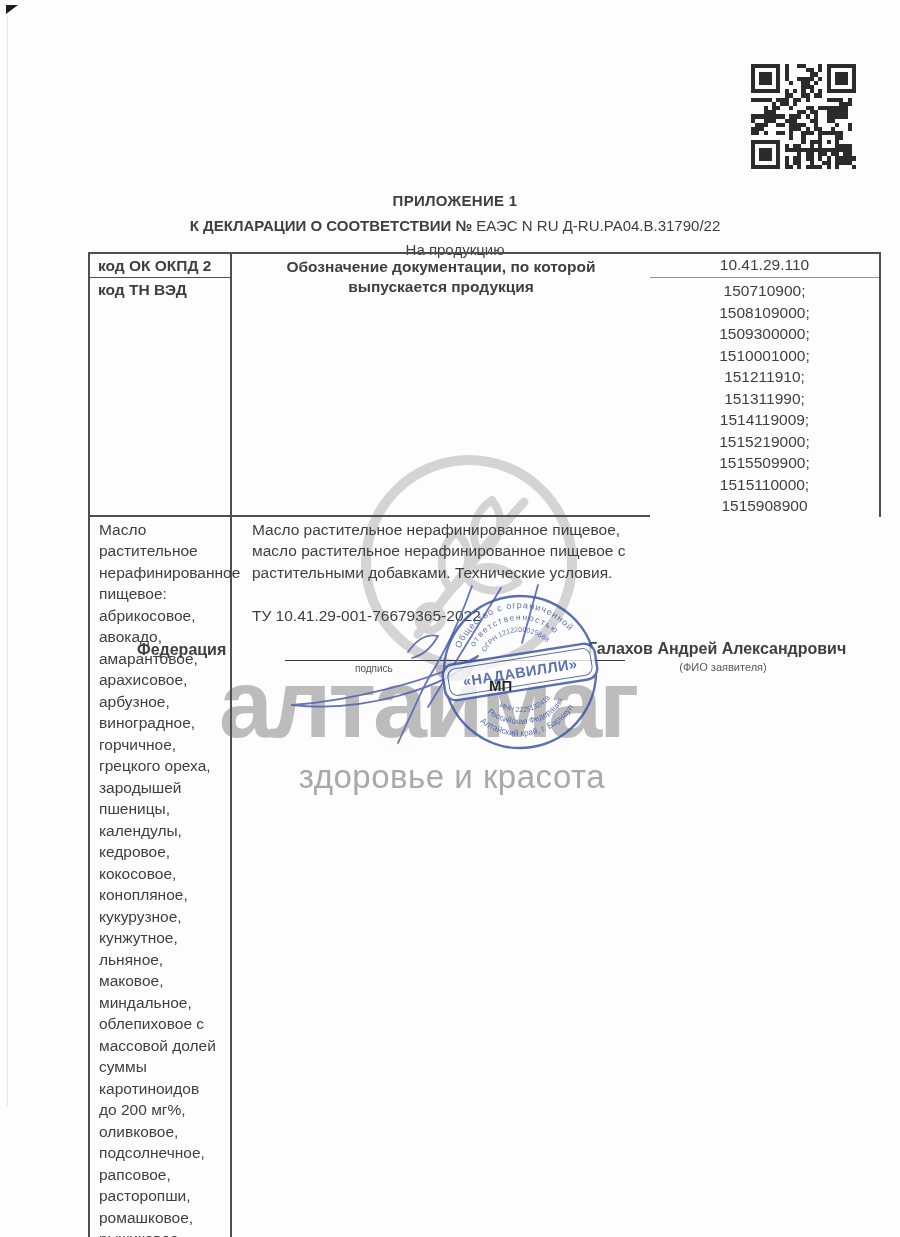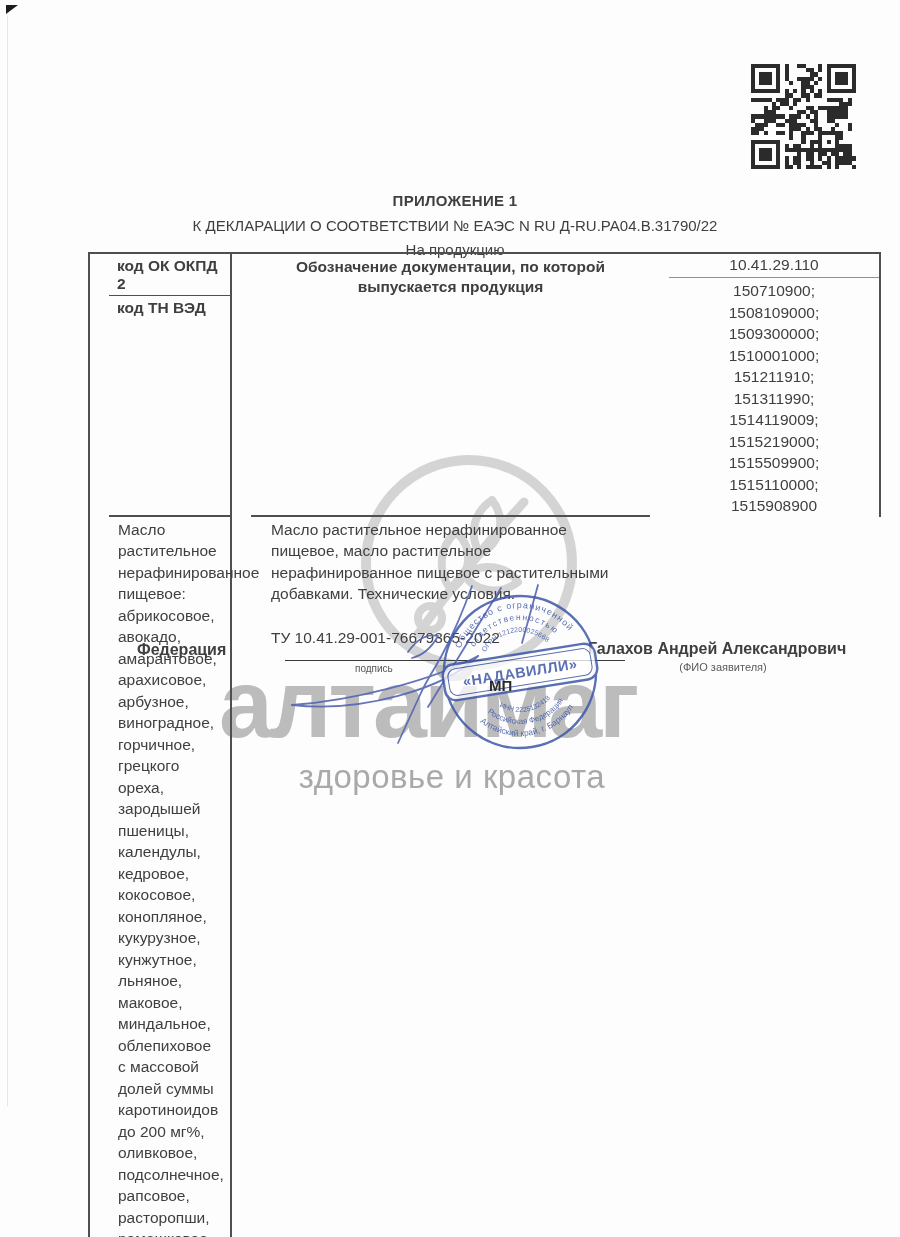--- a/index.html
+++ b/index.html
@@ -10,28 +10,28 @@
   
   .corner-mark{position:absolute;left:6px;top:5px;width:0;height:0;
     border-top:9px solid #1c1c1c;border-right:12px solid transparent;}
   .edge-line{position:absolute;left:7px;top:16px;width:1px;height:1090px;background:#e7e7e7;}
   
   .qr{position:absolute;left:748px;top:64px;width:111px;height:105px;}
   
   .title-block{position:absolute;left:10px;top:190px;width:890px;text-align:center;line-height:22px;}
   .t1{font-size:15px;font-weight:bold;letter-spacing:.3px;}
   .t2{font-size:15px;margin-top:3px;}
-  .t2 .b{font-weight:normal;}
+  .t2 .b{font-weight:bold;}
   .t3{font-size:15px;margin-top:2px;}
   
   .tbl{position:absolute;left:88px;top:252px;width:791px;
     display:grid;grid-template-columns:142px 418px 231px;
     border-top:2px solid #4f4f4f;border-left:2px solid #4f4f4f;border-bottom:1px solid #8a8a8a;
     font-size:15.5px;z-index:2;}
-  .cell{box-sizing:border-box;margin-left:19px;}
+  .cell{box-sizing:border-box;}
   .h{font-weight:bold;border-bottom:2px solid #4f4f4f;}
   .c1h,.c1b{border-right:2px solid #4f4f4f;}
   .c2h,.c2b{border-right:2px solid #4f4f4f;}
   .c1h{padding:0;}
   .c1h-top{padding:3px 8px 2px;border-bottom:1.5px solid #4f4f4f;}
   .c1h-bot{padding:3px 8px 6px;}
   .c2h{text-align:center;padding:3px 14px;line-height:20px;}
   .c3h{text-align:center;padding:3px 8px;line-height:20px;}
   .c1b{min-height:253px;text-align:center;}
   .okpd{padding:2px 4px 3px;border-bottom:1.5px solid #8f8f8f;}

